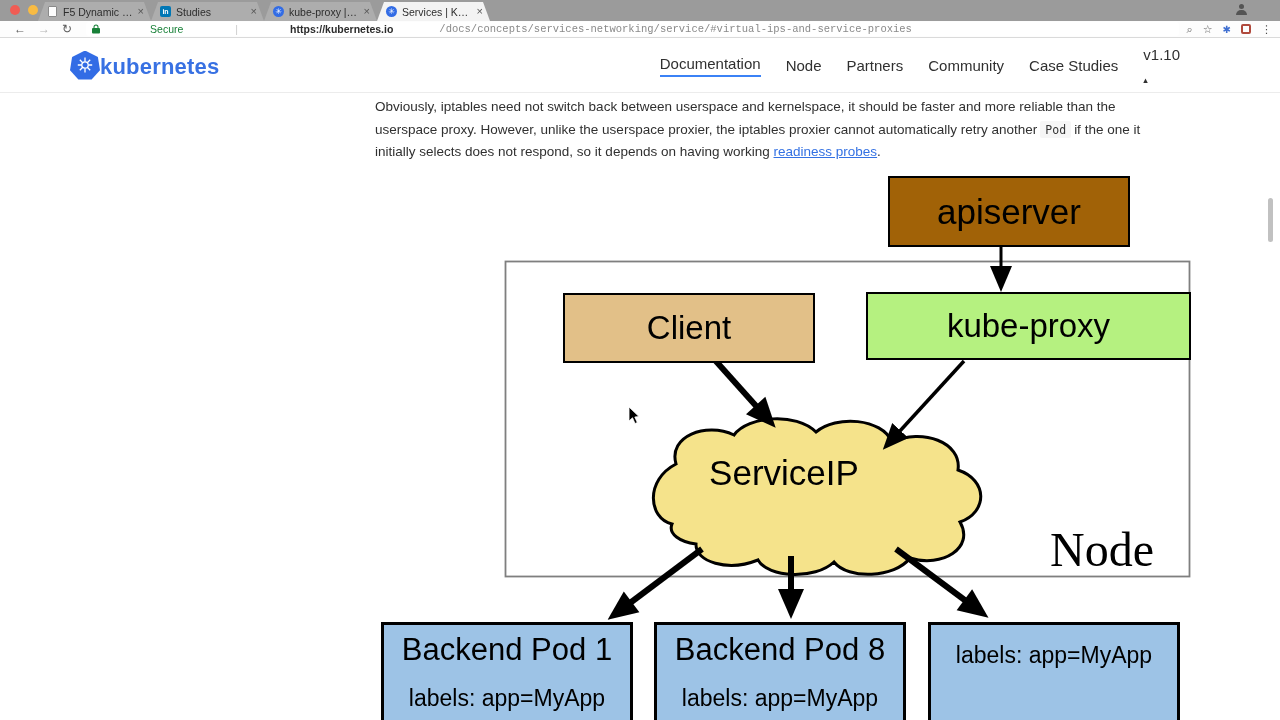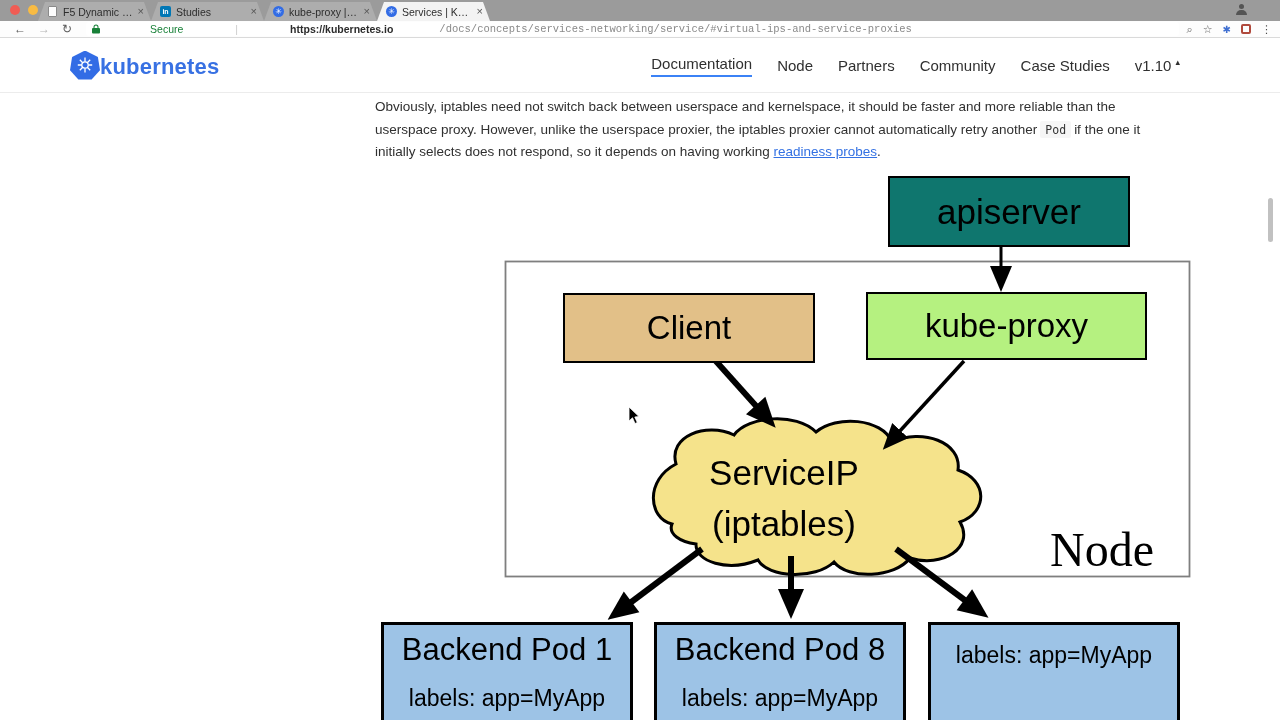--- a/index.html
+++ b/index.html
@@ -53,37 +53,37 @@
   .site-header { position:absolute; left:0; top:38px; width:1280px; height:55px; background:#fff;
                  border-bottom:1px solid #ececec; display:flex; align-items:center; }
   .brand { display:flex; align-items:flex-end; margin-left:70px; }
   .brand-badge { width:30px; height:29px; background:#326ce5; color:#fff;
                  clip-path:polygon(50% 0, 93% 22%, 100% 68%, 72% 100%, 28% 100%, 0 68%, 7% 22%);
                  display:flex; align-items:center; justify-content:center; }
   .brand-name { color:#3871e3; font-size:22px; font-weight:bold; letter-spacing:.2px; }
   .site-nav { position:absolute; right:100px; top:0; height:55px; display:flex; align-items:center;
               gap:25px; font-size:15px; color:#303030; }
   .nav-item.active { border-bottom:2px solid #3b82f6; padding-bottom:3px; }
-  .version { display:flex; align-items:flex-start; gap:4px; }
+  .version { display:flex; align-items:flex-start; gap:12px;flex-direction:column; }
   .caret { font-size:9px; color:#303030; }
 
   
   .paragraph { position:absolute; left:375px; top:96px; width:802px; font-size:13.5px;
                line-height:22.5px; color:#303030; }
   .code-chip { font-family:"DejaVu Sans Mono", monospace; font-size:11.5px; background:#f6f6f6;
                padding:1.5px 5px; border-radius:2px; margin:0 3px; color:#333; }
   .doc-link { color:#3371e3; text-decoration:underline; }
 
   
   .diagram-svg { position:absolute; left:0; top:0; width:1280px; height:720px; pointer-events:none; }
   .dbox { position:absolute; border:2px solid #000; display:flex; align-items:center;
           justify-content:center; color:#000; }
   .box-apiserver { left:888px; top:176px; width:242px; height:71px; font-size:35px; }
   .box-client    { left:563px; top:293px; width:252px; height:70px; font-size:33px; }
-  .box-kubeproxy { left:866px; top:292px; width:281px; height:68px; font-size:33px; }
+  .box-kubeproxy { left:866px; top:292px; width:325px; height:68px; font-size:33px; }
   .cloud-label { position:absolute; left:658px; top:447px; width:252px; text-align:center;
                  font-size:35px; line-height:51px; color:#000; }
   .node-label { position:absolute; left:1042px; top:522px; width:120px; text-align:center;
                 font-family:"Liberation Serif", serif; font-size:48px; color:#000; }
   .pod { position:absolute; top:622px; width:252px; height:110px; border:3px solid #000;
          text-align:center; color:#000; }
   .pod-1{left:381px;} .pod-2{left:654px;} .pod-3{left:928px;}
   .pod-title { font-size:31px; margin-top:7px; }
   .pod-labels { font-size:23px; margin-top:17px; }
 
@@ -200,32 +200,31 @@
            C 975 548, 942 568, 910 558 C 895 578, 848 580, 834 562 C 815 580, 768 578, 758 560
            C 728 572, 695 562, 696 544 C 680 542, 668 534, 672 524 Z" fill="#f5e38b"></path>
   <line x1="1001" y1="246" x2="1001" y2="268" stroke="#000" stroke-width="3" marker-end="url(#ahSmall)"></line>
   <line x1="714" y1="359" x2="757" y2="407" stroke="#000" stroke-width="6" marker-end="url(#ahBig)"></line>
   <line x1="964" y1="361" x2="899" y2="432" stroke="#000" stroke-width="3.5" marker-end="url(#ahSmall)"></line>
   <line x1="702" y1="549" x2="630" y2="603" stroke="#000" stroke-width="6" marker-end="url(#ahBig)"></line>
   <line x1="791" y1="556" x2="791" y2="591" stroke="#000" stroke-width="6" marker-end="url(#ahBig)"></line>
   <line x1="896" y1="549" x2="966" y2="601" stroke="#000" stroke-width="6" marker-end="url(#ahBig)"></line>
 </svg>
 
-<div class="dbox box-apiserver" style="background: #0f766e;">
+<div class="dbox box-apiserver" style="background: #a16207;">
   <span>apiserver</span>
 </div>
 <div class="dbox box-client" style="background: rgb(226, 192, 136);">
   <span>Client</span>
 </div>
 <div class="dbox box-kubeproxy" style="background: rgb(181, 241, 128);">
   <span>kube-proxy</span>
 </div>
 <div class="cloud-label">
   <div>ServiceIP</div>
-  <div>(iptables)</div>
 </div>
 <div class="node-label">Node</div>
 
 <div class="pod pod-1" style="background: rgb(157, 195, 230);">
   <div class="pod-title">Backend Pod 1</div>
   <div class="pod-labels">labels: app=MyApp</div>
 </div>
 <div class="pod pod-2" style="background: rgb(157, 195, 230);">
   <div class="pod-title">Backend Pod 8</div>
   <div class="pod-labels">labels: app=MyApp</div>

